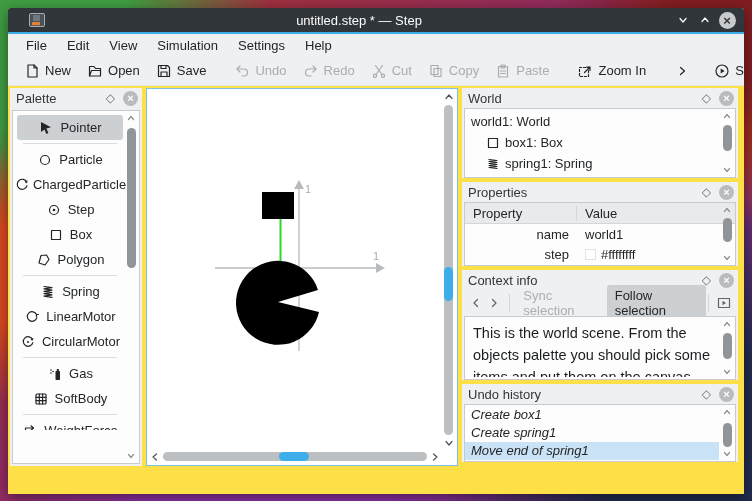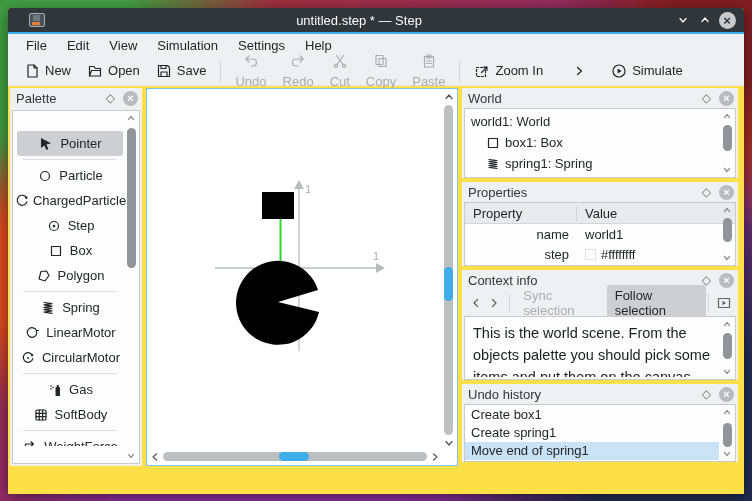--- a/index.html
+++ b/index.html
@@ -28,37 +28,37 @@
   .tb-btn{ width:22px; height:18px; display:flex; align-items:center; justify-content:center; color:#fcfcfc; cursor:default; }
   .circle-close{ width:17px; height:17px; border-radius:50%; background:#c8cacc; color:#31363b; font-size:13px; line-height:17px; text-align:center; font-weight:bold; }
   .accent{ height:2px; background:#3daee9; }
   
   .menubar{ height:22px; display:flex; align-items:center; padding-left:8px; background:#eff0f1; }
   .menu-item{ padding:2px 10px; }
   
   .toolbar{ height:30px; display:flex; align-items:center; padding:0 8px; background:#eff0f1; border-bottom:1px solid #e3e5e7;}
   .tool-btn{ display:flex; align-items:center; gap:5px; padding:3px 8px; border-radius:3px; white-space:nowrap; }
   .tool-btn svg{ display:block; }
-  .tool-btn.disabled{ color:#a9adb1;flex-direction:column; }
+  .tool-btn.disabled{ color:#a9adb1; }
   .tool-sep{ width:1px; height:22px; background:#d4d6d8; margin:0 6px; }
   .icon16{ width:16px; height:16px; }
   .chv{ width:12px; height:12px; }
   
   .content{ position:absolute; left:2px; right:6px; top:80px; height:378px; display:flex; }
   
   .panel{ background:#eff0f1; display:flex; flex-direction:column; }
   .panel-header{ height:20px; display:flex; align-items:center; padding:0 4px 0 6px; color:#31363b; }
   .panel-header .ph-title{ flex:1; }
   .ph-diamond{ color:#6e7275; font-size:12px; margin-right:8px; }
   .ph-close{ width:15px; height:15px; border-radius:50%; background:#b9bcbe; color:#fdfdfd; font-size:11px; line-height:15px; text-align:center; font-weight:bold; }
   .panel-body{ background:#fdfdfd; border:1px solid #c8cbce; position:relative; overflow:hidden; }
   
   .palette{ width:132px; }
   .palette .panel-body{ flex:1; margin:2px; }
-  .pal-list{ padding:20px 14px 0 2px; }
+  .pal-list{ padding:4px 14px 0 2px; }
   .pal-item{ height:25px; display:flex; align-items:center; justify-content:center; gap:6px; font-size:13px; color:#232629; }
   .pal-item svg{ flex:0 0 auto; }
   .pal-item.selected{ background:#cdd0d3; border-radius:3px; margin:0 2px; }
   .pal-sep{ height:1px; background:#dcdee0; margin:3px 8px; }
   .pal-clip{ height:12px; overflow:hidden; }
   
   .in-sb{ position:absolute; top:1px; bottom:1px; right:1px; width:14px; display:flex; flex-direction:column; align-items:center; }
   .in-sb .sb-arrow{ height:12px; color:#8f9295; display:flex; align-items:center; justify-content:center; }
   .in-sb .sb-track{ flex:1; width:9px; position:relative; }
   .in-sb .sb-thumb{ position:absolute; left:0; width:9px; background:#90959a; border-radius:5px; }
@@ -91,21 +91,21 @@
   .swatch{ display:inline-block; width:11px; height:11px; background:#ffffff; border:1px solid #e2e2e2; margin-right:5px; vertical-align:-1px; }
   
   .ctx-toolbar{ height:26px; display:flex; align-items:center; background:#eff0f1; padding:0 4px; gap:2px; margin:0 2px; }
   .ctx-nav{ width:18px; height:18px; display:flex; align-items:center; justify-content:center; color:#5f6468; }
   .ctx-sep{ width:1px; height:18px; background:#d4d6d8; margin:0 5px; }
   .ctx-dis{ color:#abafb3; padding:0 6px; }
   .ctx-follow{ background:#ccd0d2; border-radius:3px; padding:3px 8px; color:#232629; }
   .ctx-body{ height:60px; padding:5px 20px 0 8px; font-size:14.5px; line-height:22px; color:#1b1e20; white-space:pre-line; overflow:hidden; }
   
   .undo-list{ padding:1px 16px 0 0; }
-  .undo-row{ height:18px; line-height:18px; padding-left:6px; font-size:13px; }
+  .undo-row{ height:18px; line-height:18px; padding-left:6px; font-size:13px;font-style:italic; }
   .undo-row.selected{ background:#c9e2f5; }
   svg .st{ fill:none; stroke:currentColor; stroke-width:1.2; stroke-linecap:round; stroke-linejoin:round; }
 </style>
 </head>
 <body>
 
 <div class="window">
 
   <div class="titlebar">
     <svg class="app-icon" viewBox="0 0 18 16">

